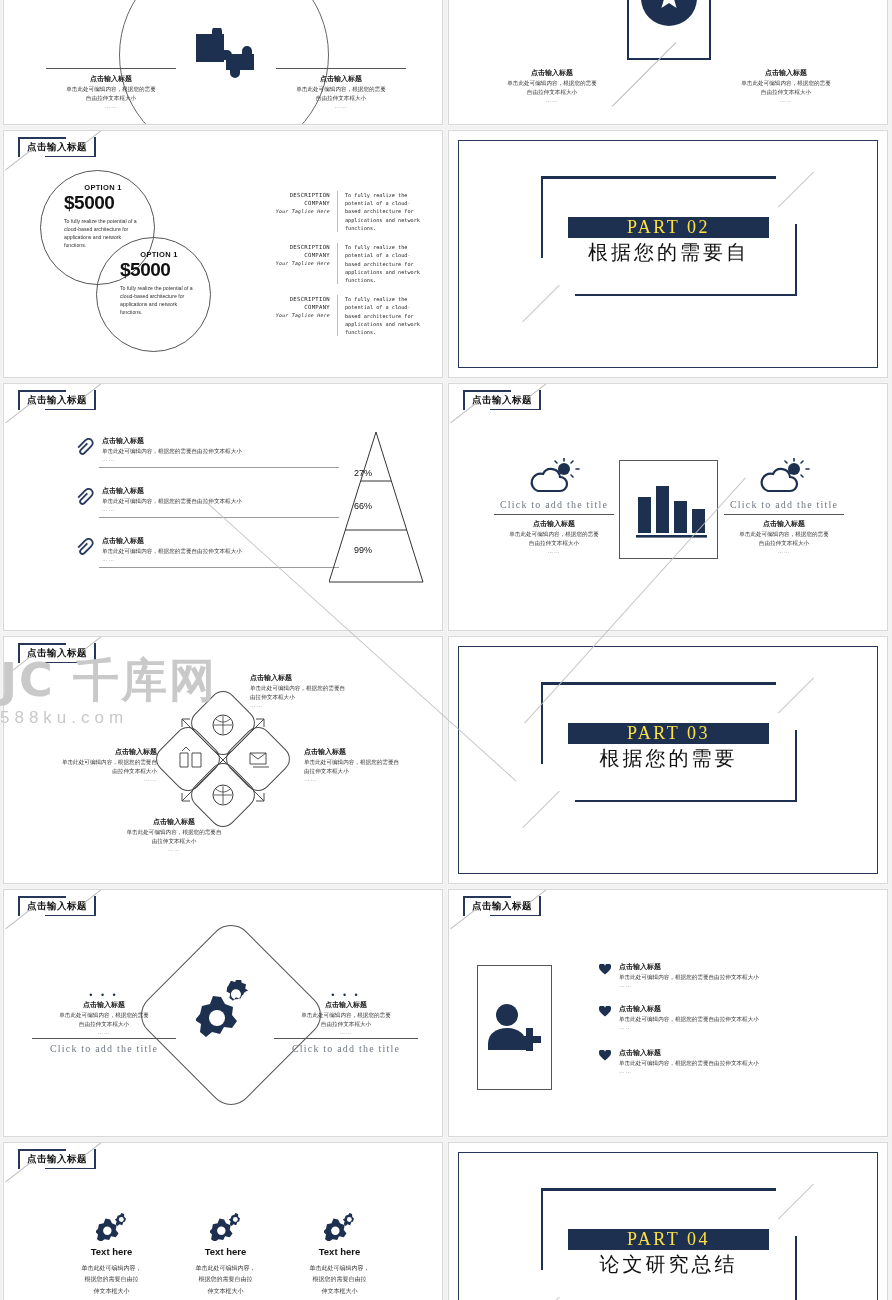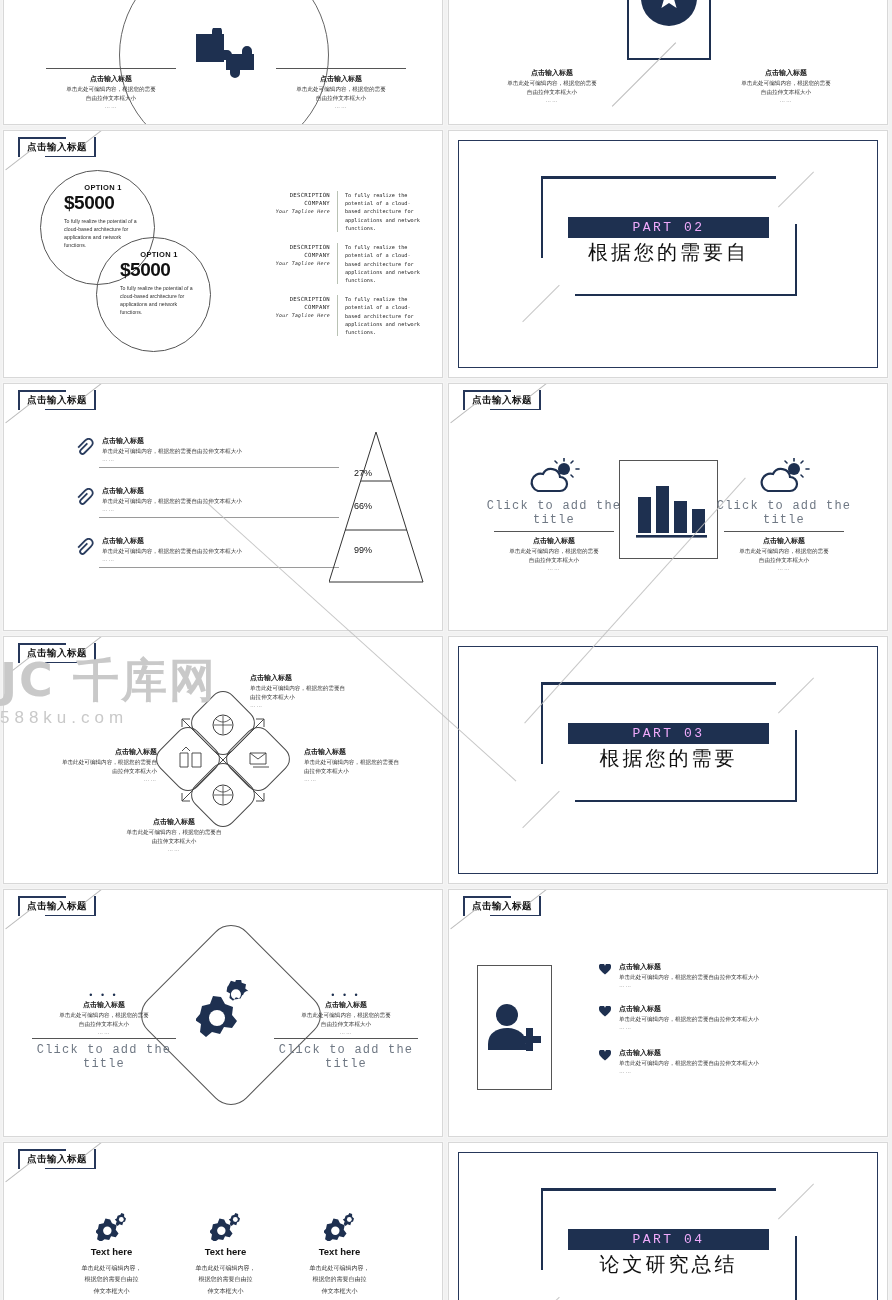--- a/index.html
+++ b/index.html
@@ -32,33 +32,33 @@
   .tab .slash { position:absolute; width:34px; height:1px; background:#bbb; transform:rotate(-38deg); }
   .tab .s1 { top:-2px; right:-16px; }
   .tab .s2 { bottom:-3px; left:-16px; }
 
   
   .cn-h { font-size:7px; font-weight:bold; color:#1a1a1a; line-height:1.5;
           font-family:"DejaVu Sans","Liberation Sans",sans-serif; }
   .cn-b { font-size:5.6px; color:#333; line-height:1.65;
           font-family:"DejaVu Sans","Liberation Sans",sans-serif; }
   .dots { font-size:5.6px; color:#666; letter-spacing:1px; }
-  .click-title { font-size:12px; color:#6f7884; letter-spacing:1.2px;
-                 font-family:Liberation Mono, monospace; }
+  .click-title { font-size:10px; color:#6f7884; letter-spacing:1.2px;
+                 font-family:Liberation Serif, serif; }
 
   
   .part-outer { position:absolute; left:9px; top:9px; right:9px; bottom:9px; border:1px solid #26375a; }
   .part-frame-tl { position:absolute; left:92px; top:45px; width:235px; height:3px; background:#1e3050; }
   .part-frame-lv { position:absolute; left:92px; top:45px; width:2px; height:82px; background:#1e3050; }
   .part-frame-br { position:absolute; left:126px; top:163px; width:222px; height:2px; background:#1e3050; }
   .part-frame-rv { position:absolute; left:346px; top:93px; width:2px; height:72px; background:#1e3050; }
   .part-badge { position:absolute; left:119px; top:86px; width:201px; height:21px; background:#1e3050;
                 display:flex; align-items:center; justify-content:center; }
-  .part-badge span { color:#f0abfc; font-size:13px; letter-spacing:2.5px;
-                     font-family:Liberation Mono, monospace; }
+  .part-badge span { color:#fde047; font-size:18px; letter-spacing:2.5px;
+                     font-family:Liberation Serif, serif; }
   .part-cn { position:absolute; left:119px; top:108px; width:201px; text-align:center;
              font-size:20px; color:#111; letter-spacing:3px; font-weight:500;
              font-family:"DejaVu Serif","Liberation Serif",serif; }
   .pslash { position:absolute; height:1px; background:#c8c8c8; transform:rotate(-45deg); }
 
   
   .circ { position:absolute; border:1px solid #555; border-radius:50%; background:rgba(255,255,255,.0); }
   .circ-txt { position:absolute; }
   .opt { font-size:7.5px; font-weight:bold; color:#111; letter-spacing:.3px; }
   .price { font-size:19px; font-weight:bold; color:#111; letter-spacing:-.5px;

